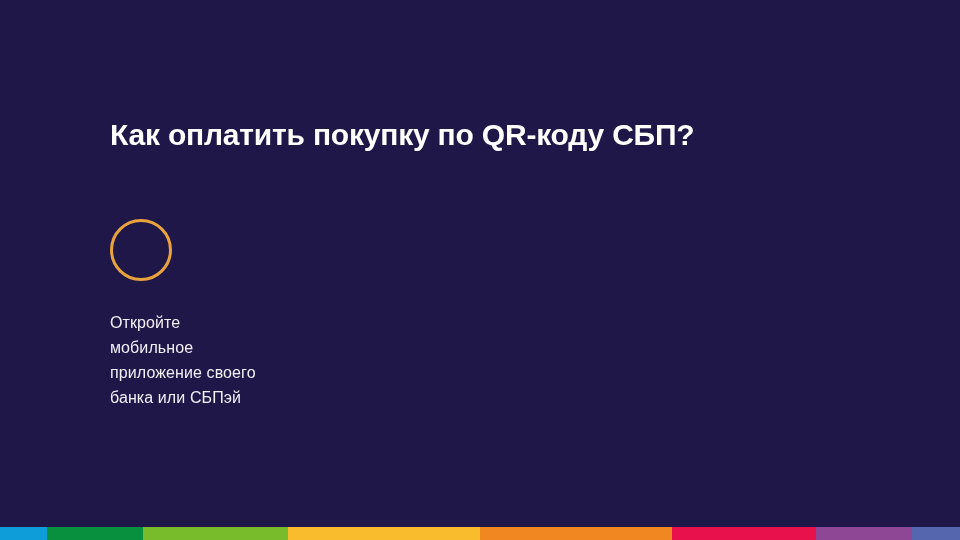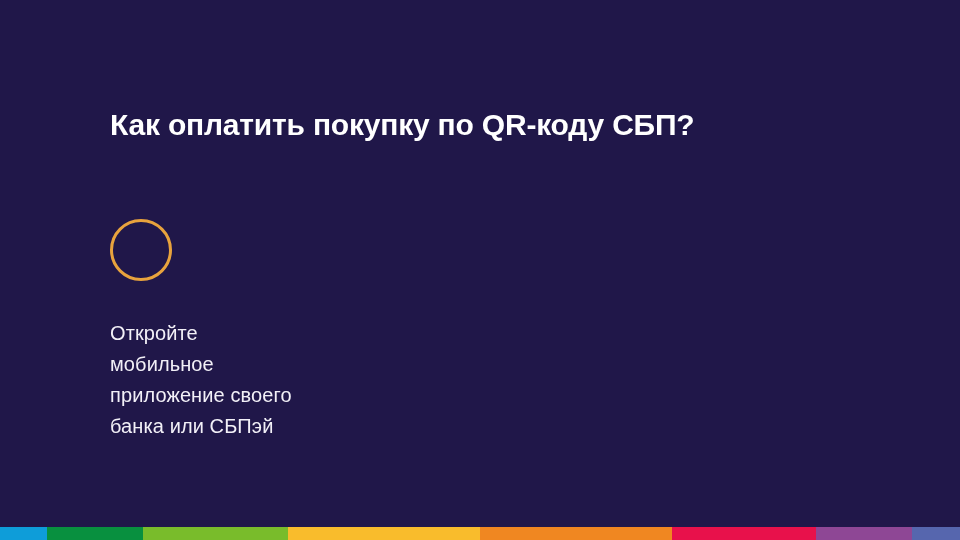--- a/index.html
+++ b/index.html
@@ -20,21 +20,21 @@
     width: 960px;
     height: 540px;
     background: #201749;
     overflow: hidden;
   }
 
   
   .slide-title {
     position: absolute;
     left: 110px;
-    top: 106px;
+    top: 116px;
     font-size: 30px;
     font-weight: bold;
     letter-spacing: -0.2px;
     color: #FFFFFF;
     white-space: nowrap;
     line-height: 38px;
   }
 
   
   .step-block {
@@ -47,25 +47,25 @@
   .step-marker {
     width: 62px;
     height: 62px;
     border-radius: 50%;
     border: 3.5px solid #E8A33D;
     box-sizing: border-box;
     background: transparent;
   }
 
   .step-text {
-    margin-top: 37px;
-    font-size: 20px;
+    margin-top: 29px;
+    font-size: 16px;
     font-weight: normal;
     color: #F2F0F7;
-    line-height: 31px;
+    line-height: 25px;
     white-space: pre-line;
     letter-spacing: 0.1px;
   }
 
   
   .color-bar {
     position: absolute;
     left: 0;
     bottom: 0;
     width: 960px;

